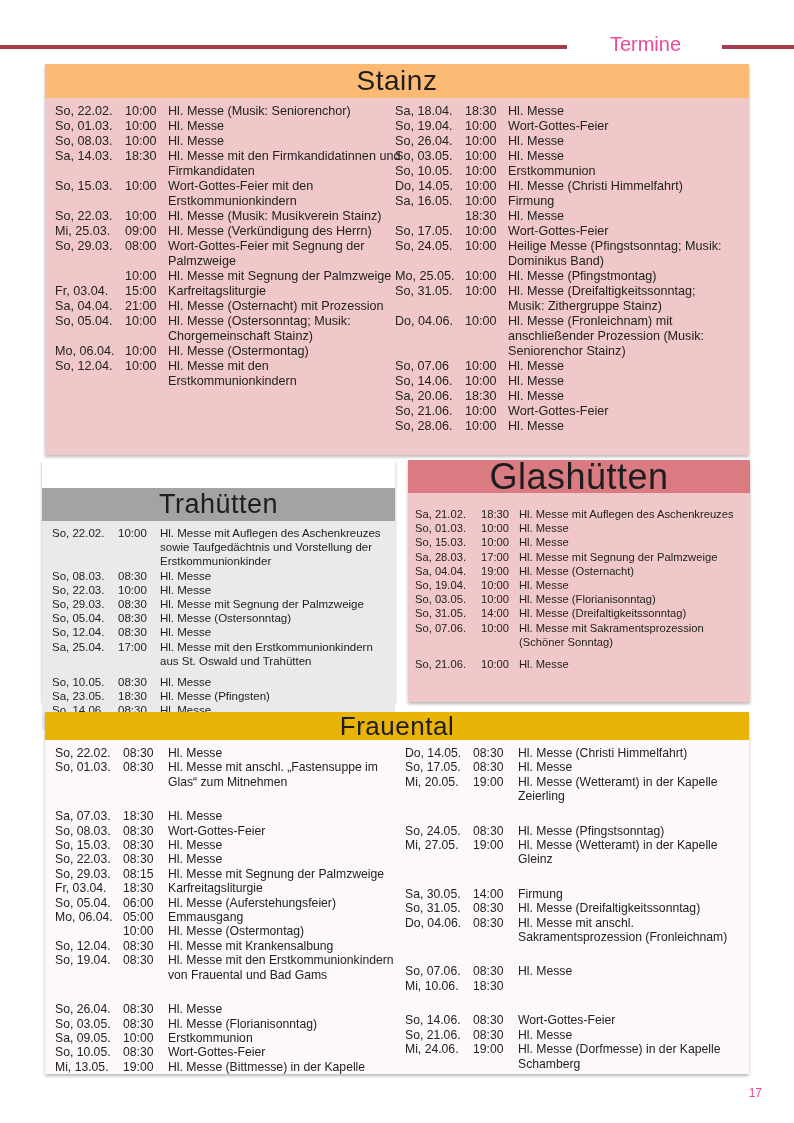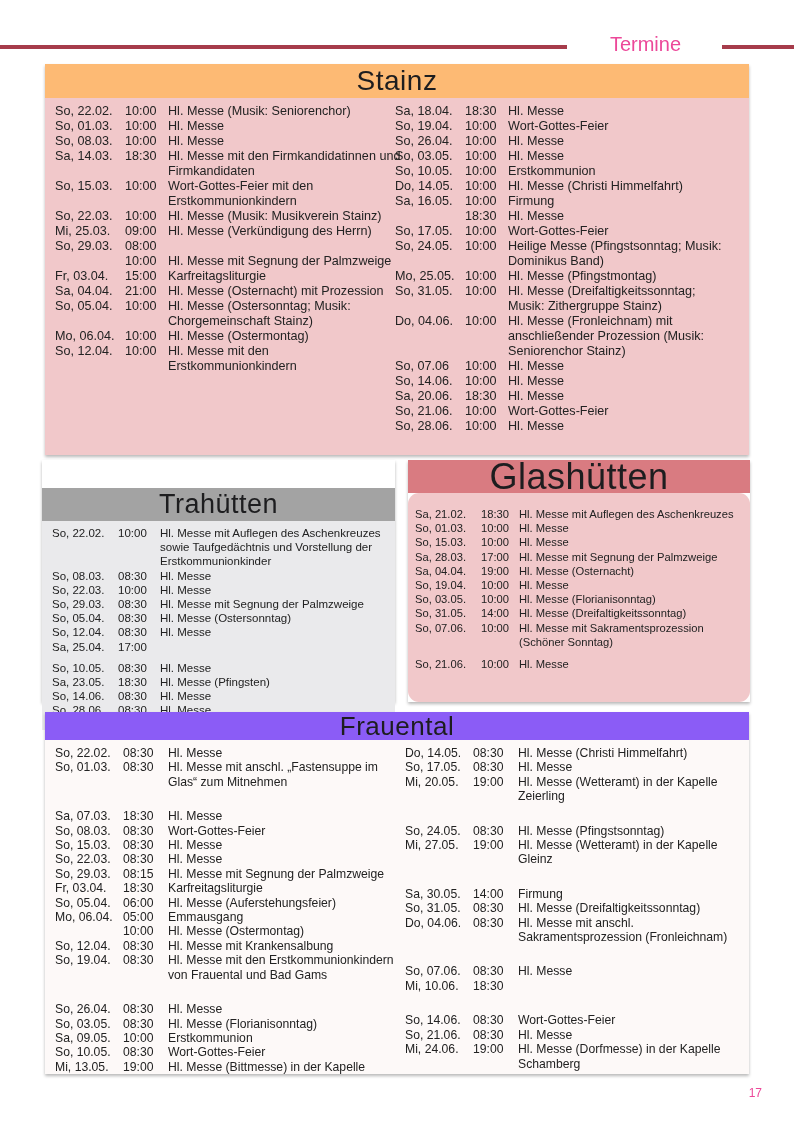--- a/index.html
+++ b/index.html
@@ -32,27 +32,27 @@
   
   .trahuetten{left:42px;top:460px;width:353px;height:242px;}
   .trahuetten .panel-header{height:33px;background:#a3a3a3;font-size:27px;margin-top:28px;}
   .trahuetten .panel-body{height:209px;background:#eaeaec;font-size:11.5px;line-height:14.2px;}
   .trahuetten .col{top:5px;left:10px;width:337px;}
   .trahuetten .row{grid-template-columns:66px 42px 1fr;}
   .trahuetten .row.gap{margin-top:7px;}
   
   .glashuetten{left:408px;top:460px;width:342px;height:242px;}
   .glashuetten .panel-header{height:33px;background:#d97b81;font-size:36px;}
-  .glashuetten .panel-body{height:209px;background:#f1c8ca;font-size:11.2px;line-height:14.2px;border-radius:11px;}
+  .glashuetten .panel-body{height:209px;background:#f1c8ca;font-size:11.2px;line-height:14.2px;}
   .glashuetten .col{top:14px;left:7px;width:331px;}
   .glashuetten .row{grid-template-columns:66px 38px 1fr;}
   .glashuetten .row.gap{margin-top:8px;}
   
   .frauental{left:45px;top:712px;width:704px;height:362px;}
-  .frauental .panel-header{height:28px;background:#8b5cf6;font-size:26px;}
+  .frauental .panel-header{height:28px;background:#eab308;font-size:26px;}
   .frauental .panel-body{height:334px;background:#fdf9f8;font-size:12.2px;line-height:14.4px;}
   .frauental .col{top:6px;}
   .frauental .col-left{left:10px;width:345px;}
   .frauental .col-right{left:360px;width:340px;}
   .frauental .row{grid-template-columns:68px 45px 1fr;}
   .frauental .row.gap{margin-top:20px;}
   
   .pagenum{position:absolute;right:32px;top:1086px;font-size:12px;color:#ec4899;}
 </style>
 </head>
@@ -99,20 +99,21 @@
             <span class="desc">Hl. Messe (Musik: Musikverein Stainz)</span>
           </div>
           <div class="row">
             <span class="date">Mi, 25.03.</span>
             <span class="time">09:00</span>
             <span class="desc">Hl. Messe (Verkündigung des Herrn)</span>
           </div>
           <div class="row">
             <span class="date">So, 29.03.</span>
             <span class="time">08:00</span>
+            <span class="desc">Wort-Gottes-Feier mit Segnung der Palmzweige</span>
           </div>
           <div class="row">
             <span class="date"></span>
             <span class="time">10:00</span>
             <span class="desc">Hl. Messe mit Segnung der Palmzweige</span>
           </div>
           <div class="row">
             <span class="date">Fr, 03.04.</span>
             <span class="time">15:00</span>
             <span class="desc">Karfreitagsliturgie</span>
@@ -263,20 +264,21 @@
             <span class="desc">Hl. Messe (Ostersonntag)</span>
           </div>
           <div class="row">
             <span class="date">So, 12.04.</span>
             <span class="time">08:30</span>
             <span class="desc">Hl. Messe</span>
           </div>
           <div class="row">
             <span class="date">Sa, 25.04.</span>
             <span class="time">17:00</span>
+            <span class="desc">Hl. Messe mit den Erstkommunionkindern aus St. Oswald und Trahütten</span>
           </div>
           <div class="row gap">
             <span class="date">So, 10.05.</span>
             <span class="time">08:30</span>
             <span class="desc">Hl. Messe</span>
           </div>
           <div class="row">
             <span class="date">Sa, 23.05.</span>
             <span class="time">18:30</span>
             <span class="desc">Hl. Messe (Pfingsten)</span>

